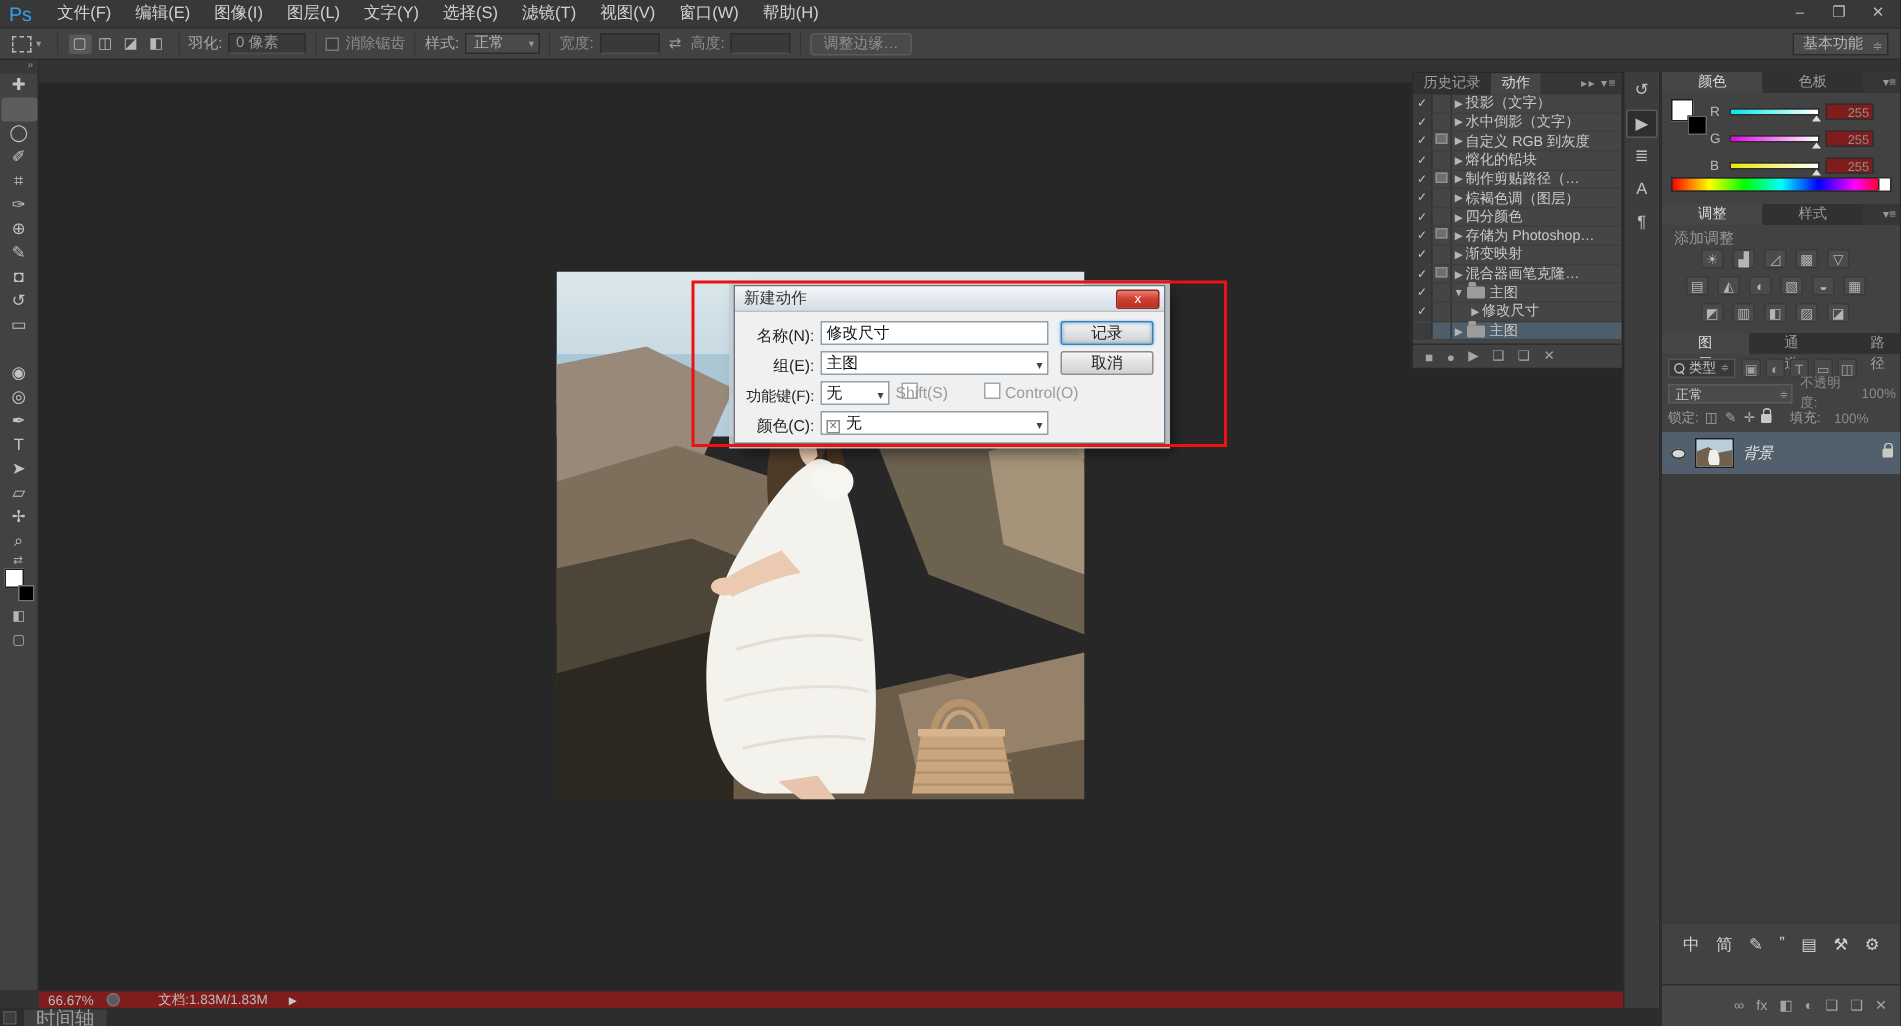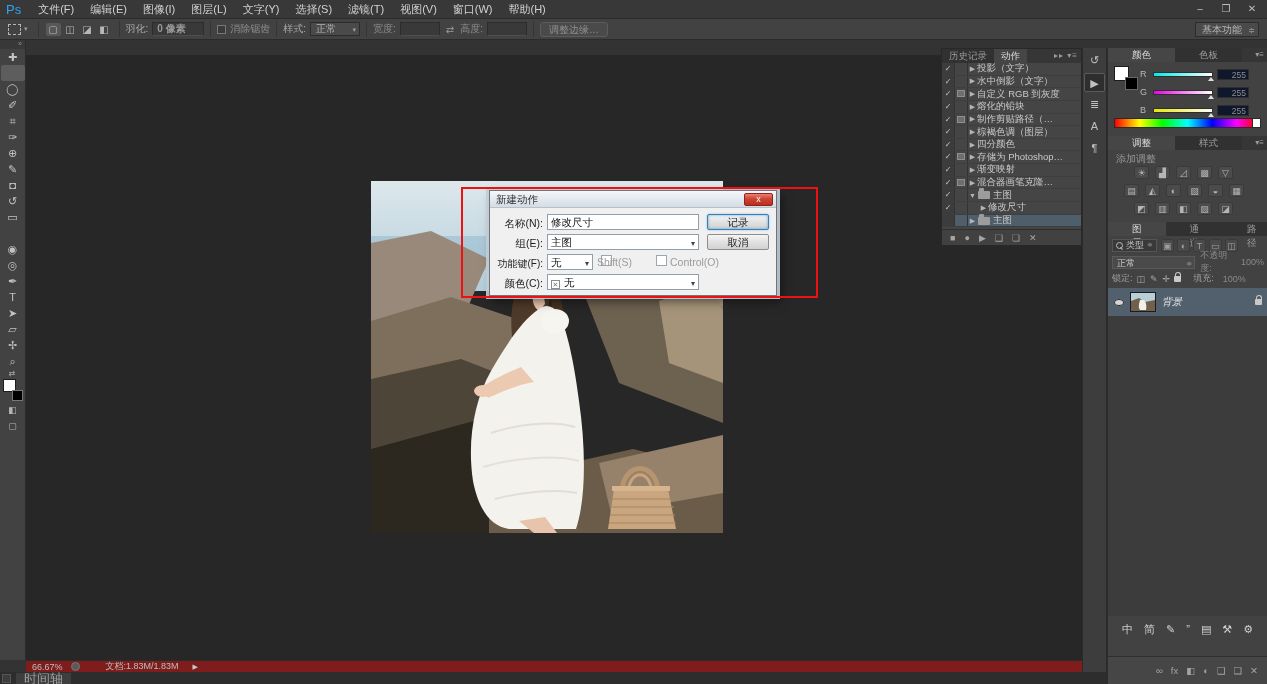--- a/index.html
+++ b/index.html
@@ -19,21 +19,21 @@
   #optionsbar{position:absolute;left:0;top:18px;width:1267px;height:22px;background:#424242;
               border-top:1px solid #2b2b2b;border-bottom:1px solid #2b2b2b;
               display:flex;align-items:center;font-size:10px;color:#a9a9a9;}
   .ob-sep{width:1px;height:16px;background:#545454;margin:0 6px;border-right:1px solid #353535;}
   .mini-marquee{display:inline-block;width:13px;height:11px;border:1px dashed #b5b5b5;margin:0 3px 0 8px;}
   .ob-caret{font-size:7px;color:#9a9a9a;margin-right:4px;}
   .mode-ico{display:inline-block;width:15px;height:13px;text-align:center;line-height:13px;
             color:#b8b8b8;font-size:10px;margin:0 1px;border-radius:2px;}
   .mode-ico.selected{background:#585858;}
   .ob-field{height:14px;background:#393939;border:1px solid #2c2c2c;border-bottom-color:#4e4e4e;
-            color:#9a9a9a;font-size:10px;padding:0 4px;line-height:12px;min-width:52px;font-weight:bold;}
+            color:#9a9a9a;font-size:10px;padding:0 4px;line-height:12px;min-width:52px;}
   .ob-drop{height:14px;background:#4a4a4a;border:1px solid #2c2c2c;color:#b5b5b5;padding:0 14px 0 5px;
            position:relative;line-height:12px;min-width:50px;}
   .ob-drop::after{content:"▾";position:absolute;right:3px;top:1px;font-size:7px;color:#999;}
   .ob-btn{height:15px;background:#4a4a4a;border:1px solid #5c5c5c;border-radius:3px;color:#8f8f8f;
           padding:0 8px;line-height:13px;}
   .ob-chk{display:inline-block;width:9px;height:9px;border:1px solid #777;background:#3a3a3a;margin-right:4px;vertical-align:-1px;}
   #workspace-drop{position:absolute;right:8px;top:22px;height:15px;background:#4a4a4a;border:1px solid #2c2c2c;
                   color:#b5b5b5;font-size:10px;line-height:13px;padding:0 16px 0 6px;}
   #workspace-drop::after{content:"≑";position:absolute;right:3px;top:1px;font-size:8px;color:#999;}
 
@@ -118,21 +118,21 @@
   .rc-tab.active{background:#464646;color:#dcdcdc;}
   .rc-menu{margin-left:auto;color:#9a9a9a;font-size:8px;line-height:14px;padding-right:4px;}
   #color-swatches{position:absolute;left:6px;top:18px;width:24px;height:24px;}
   #color-swatches .fg{position:absolute;left:0;top:0;width:15px;height:15px;background:#fff;border:1px solid #1c1c1c;}
   #color-swatches .bg{position:absolute;right:0;bottom:0;width:13px;height:13px;background:#000;border:1px solid #666;}
   .slider-row{position:absolute;left:32px;width:124px;height:12px;display:flex;align-items:center;gap:4px;}
   .slider-ch{width:9px;color:#b9b9b9;font-size:9px;}
   .slider-track{position:relative;width:60px;height:5px;border:1px solid #2e2e2e;}
   .slider-knob{position:absolute;right:-2px;top:4px;width:0;height:0;border-left:3px solid transparent;
                border-right:3px solid transparent;border-bottom:4px solid #ddd;}
-  .slider-val{width:32px;height:11px;background:#0f172a;border:1px solid #2e2e2e;color:#8f8f8f;
+  .slider-val{width:32px;height:11px;background:#7f1d1d;border:1px solid #2e2e2e;color:#8f8f8f;
               font-size:8.5px;text-align:right;line-height:10px;padding-right:2px;}
   #spectrum{position:absolute;left:6px;top:70px;width:147px;height:10px;border:1px solid #2a2a2a;
             background:linear-gradient(to right,#f00,#ff0 17%,#0f0 33%,#0ff 50%,#00f 67%,#f0f 84%,#f00 97%);}
   #spectrum .white-cap{position:absolute;right:0;top:0;width:8px;height:100%;background:#fff;border-left:1px solid #2a2a2a;}
   #adj-add-label{position:absolute;left:8px;top:104px;color:#969696;}
   .adj-row{position:absolute;display:flex;gap:6px;}
   .adj-ico{width:15px;height:13px;background:#4b4b4b;border:1px solid #3a3a3a;color:#b5b5b5;font-size:9px;
            text-align:center;line-height:12px;border-radius:2px;}
   #lp-filter{position:absolute;left:4px;top:190px;width:152px;height:14px;display:flex;align-items:center;gap:4px;}
   #lp-type-box{display:flex;align-items:center;gap:3px;height:13px;background:#393939;border:1px solid #555;

